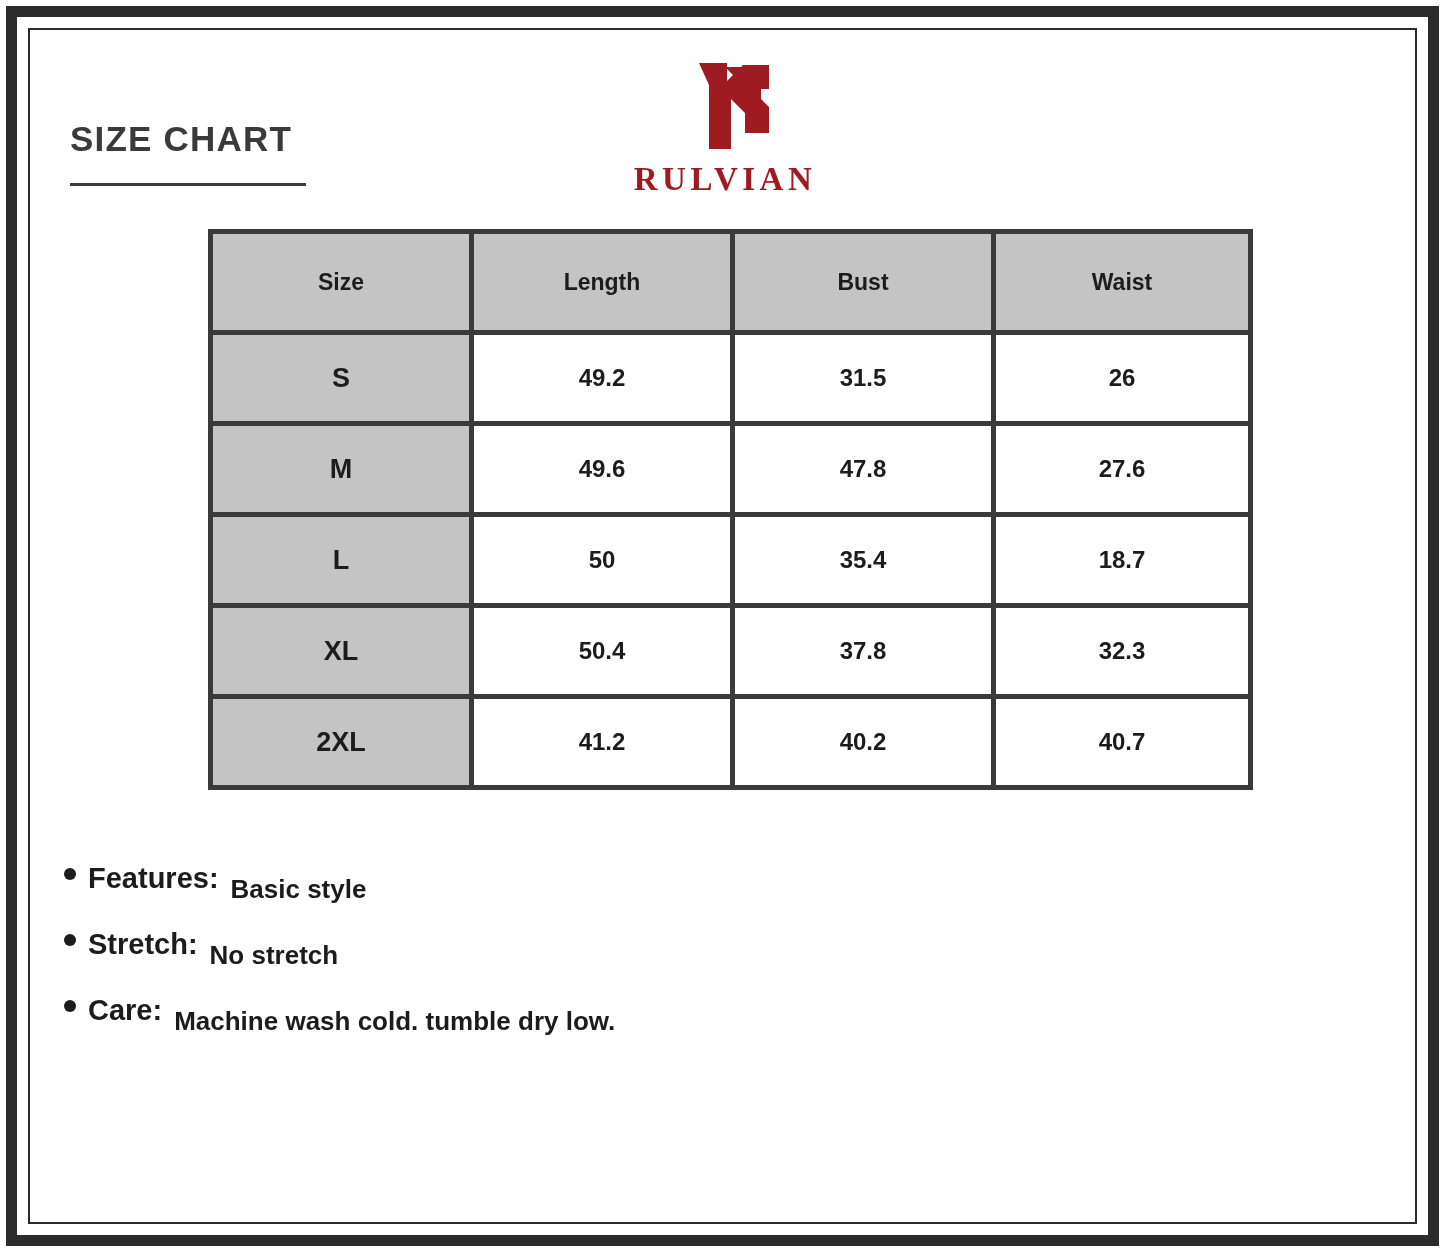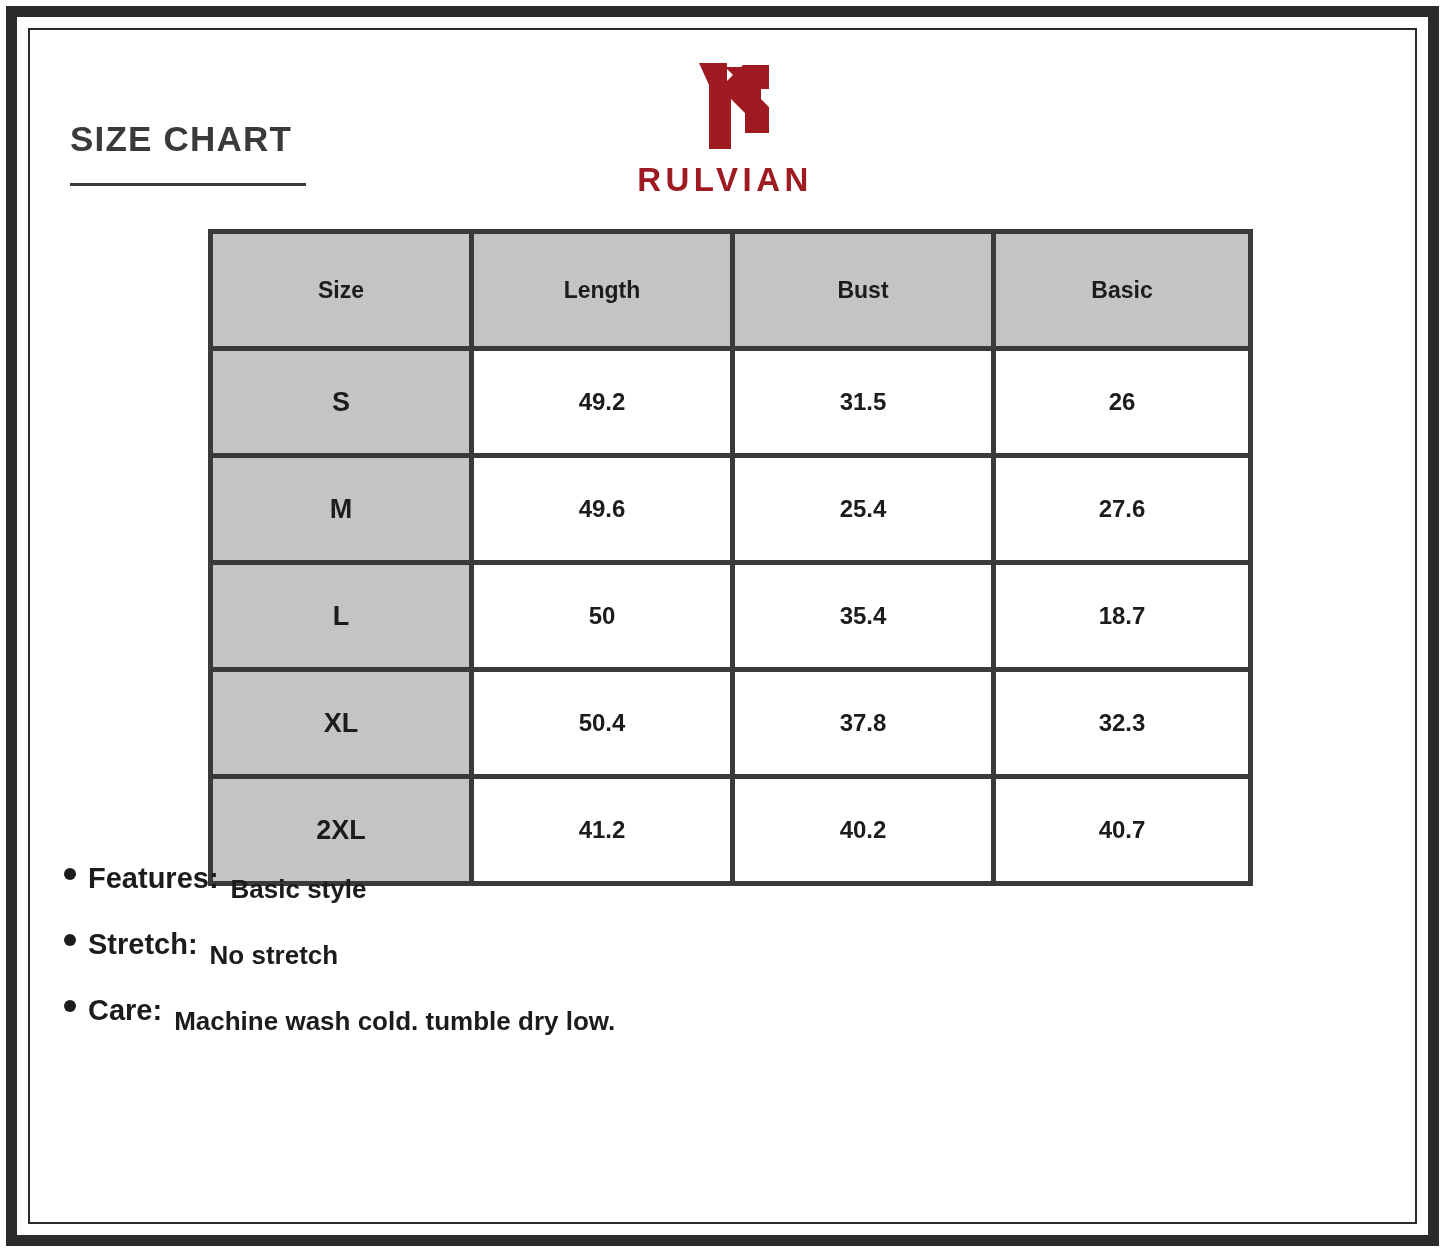--- a/index.html
+++ b/index.html
@@ -82,21 +82,21 @@
     height: 94px;
     margin: 0 auto;
     display: block;
   }
   .brand-name {
     margin-top: 8px;
     font-size: 33px;
     font-weight: bold;
     letter-spacing: 4.5px;
     color: #9e1b21;
-    font-family: Liberation Sans, sans-serif;
+    font-family: Liberation Serif, serif;
   }
 
   
   .table-wrap {
     position: absolute;
     left: 208px;
     top: 222px;
     width: 1030px;
   }
   table.size-table {
@@ -108,21 +108,21 @@
   }
   table.size-table th,
   table.size-table td {
     height: 86px;
     text-align: center;
     vertical-align: middle;
     font-size: 24px;
     font-weight: bold;
     color: #1c1c1c;
     background: #ffffff;
-    padding: 8px;
+    padding: 0;
   }
   table.size-table thead th {
     background: #c4c4c4;
     height: 96px;
     font-size: 23px;
   }
   table.size-table tbody td.size-cell {
     background: #c4c4c4;
     font-size: 27px;
   }
@@ -197,34 +197,34 @@
           <col class="c-size">
             <col class="c-len">
             <col class="c-bust">
             <col class="c-waist">
         </colgroup>
         <thead>
           <tr>
             <th>Size</th>
             <th>Length</th>
             <th>Bust</th>
-            <th>Basic</th>
+            <th>Waist</th>
           </tr>
         </thead>
         <tbody>
           <tr>
             <td class="size-cell">S</td>
             <td>49.2</td>
             <td>31.5</td>
             <td>26</td>
           </tr>
           <tr>
             <td class="size-cell">M</td>
             <td>49.6</td>
-            <td>25.4</td>
+            <td>47.8</td>
             <td>27.6</td>
           </tr>
           <tr>
             <td class="size-cell">L</td>
             <td>50</td>
             <td>35.4</td>
             <td>18.7</td>
           </tr>
           <tr>
             <td class="size-cell">XL</td>

